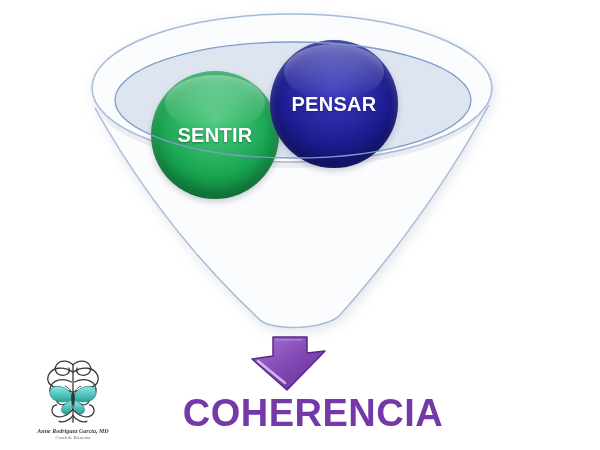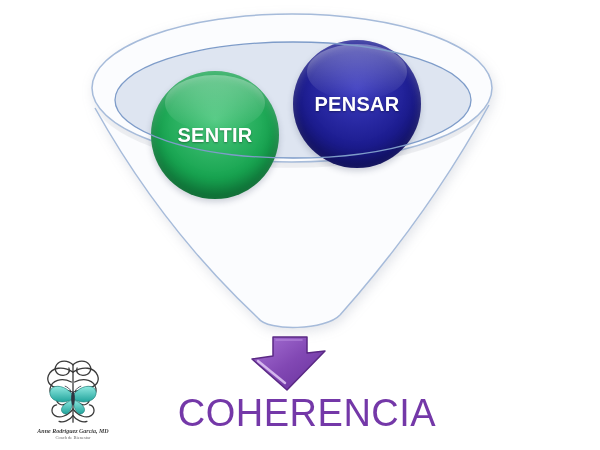--- a/index.html
+++ b/index.html
@@ -19,28 +19,28 @@
   .circle::before{
     content:"";position:absolute;left:11%;top:3%;width:78%;height:44%;border-radius:50%;
     background:linear-gradient(rgba(255,255,255,.62),rgba(255,255,255,0));opacity:.55;
   }
   .circle .lbl{
     position:relative;color:#ffffff;font-weight:bold;font-size:20px;letter-spacing:.3px;
     text-shadow:0 1px 2px rgba(0,0,0,.35);
   }
   .c-green{left:151px;top:71px;width:128px;height:128px;
     background:radial-gradient(circle at 50% 38%, #4cc87e 0%, var(--main,#17A450) 58%, #0d7a3a 100%);justify-content:center;}
-  .c-navy{left:293px;top:40px;width:128px;height:128px;
+  .c-navy{left:270px;top:40px;width:128px;height:128px;
     background:radial-gradient(circle at 50% 38%, #3c3cc0 0%, var(--main,#1B1B8E) 58%, #101064 100%);justify-content:center;}
   .c-gold{left:242px;top:165px;width:127px;height:127px;
     background:radial-gradient(circle at 50% 38%, #ffd65a 0%, var(--main,#F6B70B) 58%, #d79700 100%);}
 
   .result-title{
-    position:absolute;left:107px;top:393px;width:400px;text-align:center;
-    font-size:38px;line-height:40px;font-weight:normal;letter-spacing:.5px;color:#7438A8;
+    position:absolute;left:113px;top:393px;width:400px;text-align:center;
+    font-size:38px;line-height:40px;font-weight:bold;letter-spacing:.5px;color:#7438A8;
   }
 
   .logo{position:absolute;left:28px;top:358px;width:90px;text-align:center;z-index:5;}
   .logo-name{font-family:"Liberation Serif",serif;font-style:italic;font-weight:bold;
     font-size:6px;line-height:7px;color:#3c3c3c;white-space:nowrap;}
   .logo-sub{font-family:"Liberation Serif",serif;font-size:4.5px;line-height:6px;color:#6a6a6a;white-space:nowrap;}
 </style>
 </head>
 <body>
 

